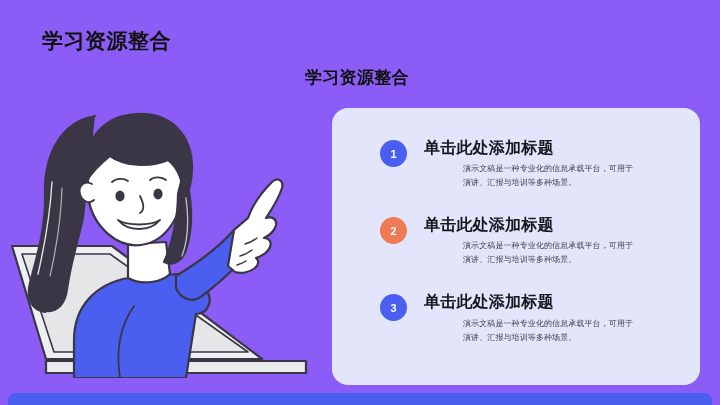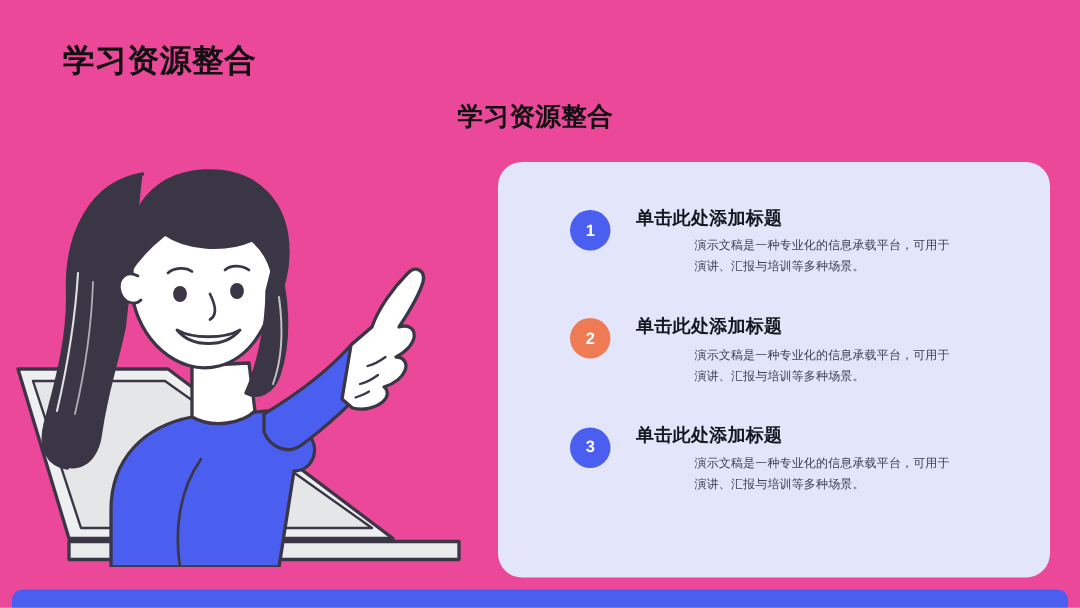--- a/index.html
+++ b/index.html
@@ -10,21 +10,21 @@
     width: 720px;
     height: 405px;
     background: #ffffff;
     font-family: "Liberation Sans", "DejaVu Sans", sans-serif;
     overflow: hidden;
     position: relative;
   }
   .slide {
     position: absolute;
     inset: 0;
-    background: #ec4899;
+    background: #8b5cf6;
     text-decoration: underline;
   }
 
   
   .main-title {
     position: absolute;
     left: 42px;
     top: 29px;
     font-size: 21px;
     font-weight: 700;
@@ -78,21 +78,21 @@
     display: flex;
     align-items: center;
     justify-content: center;
     margin-top: 2px;
   }
   .item-body {
     margin-left: 17px;
     width: 212px;
   }
   .item-title {
-    font-size: 12px;
+    font-size: 16px;
     font-weight: 700;
     color: #15171f;
     letter-spacing: 0.2px;
     line-height: 1.2;
     margin-bottom: 5px;
   }
   .item-desc {
     font-size: 8px;
     color: #3b4252;
     line-height: 1.75;

